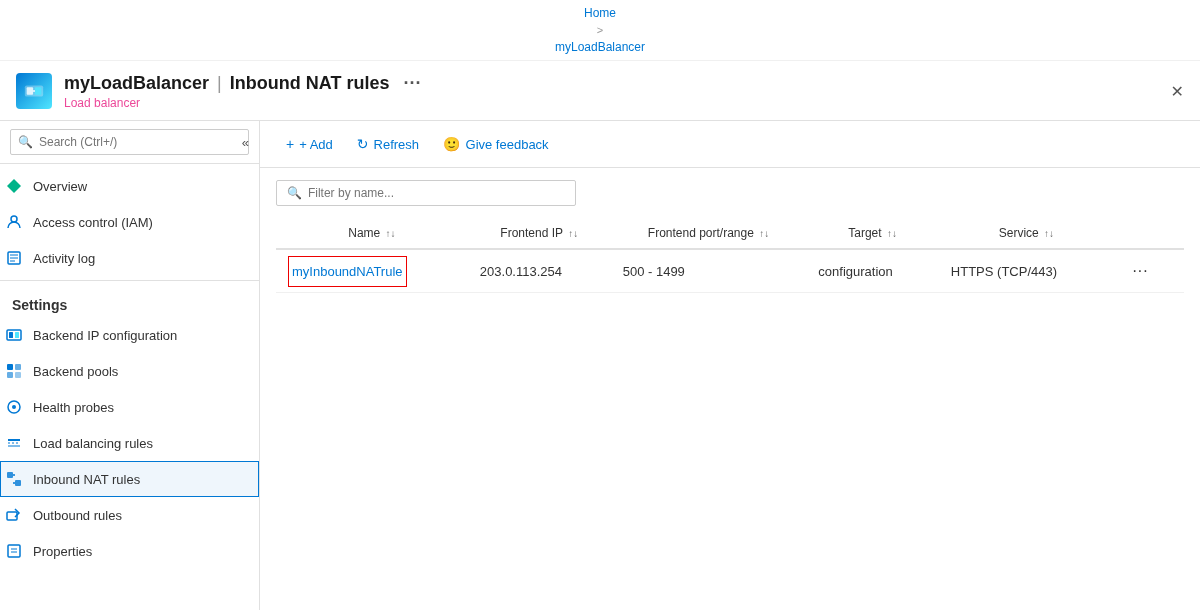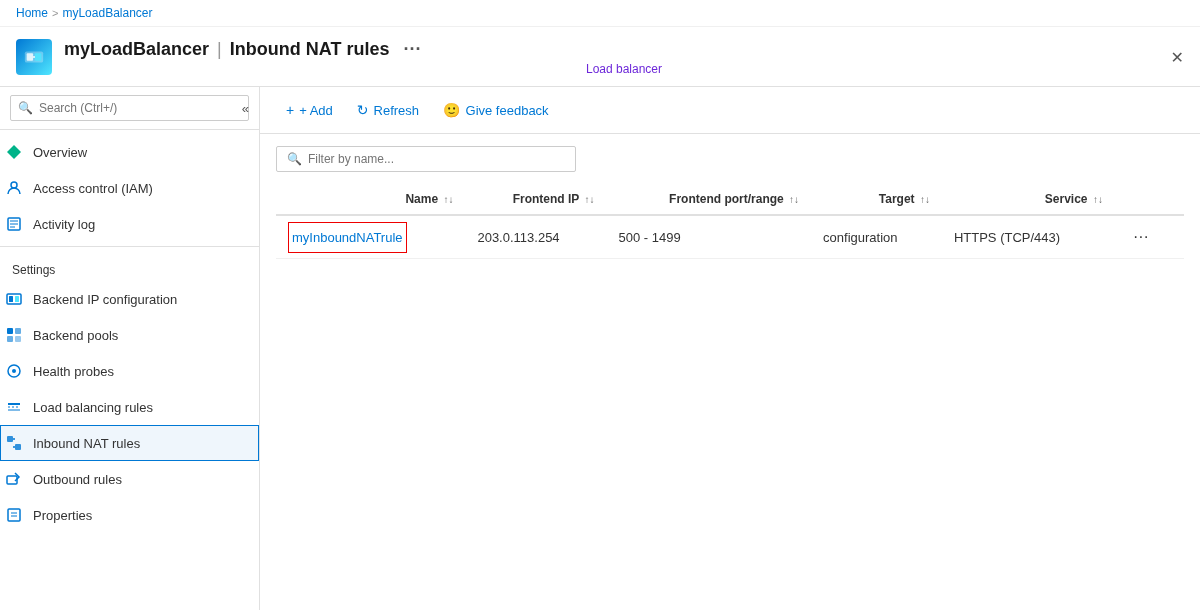--- a/index.html
+++ b/index.html
@@ -5,62 +5,62 @@
     * { box-sizing: border-box; margin: 0; padding: 0; }
     body { font-family: 'Segoe UI', Arial, sans-serif; font-size: 13px; color: #333; background: #fff; height: 610px; width: 1200px; overflow: hidden; display: flex; flex-direction: column; }
 
     
     .header { display: flex; align-items: center; padding: 10px 16px; border-bottom: 1px solid #e0e0e0; gap: 12px; position: relative; }
     .header-icon { width: 36px; height: 36px; background: linear-gradient(135deg, #0078d4, #50e6ff); border-radius: 4px; display: flex; align-items: center; justify-content: center; flex-shrink: 0; }
     .header-icon svg { width: 22px; height: 22px; }
     .header-title { flex: 1; }
     .header-title h1 { font-size: 18px; font-weight: 600; color: #1a1a1a; display: flex; align-items: center; gap: 8px; }
     .header-title h1 .separator { color: #999; font-weight: 300; }
-    .header-title .subtitle { font-size: 12px; color: #6d28d9; text-align: center; }
+    .header-title .subtitle { font-size: 12px; color: #ec4899; }
     .header-ellipsis { font-size: 18px; color: #555; cursor: pointer; padding: 2px 6px; }
     .close-btn { position: absolute; right: 16px; top: 50%; transform: translateY(-50%); font-size: 16px; cursor: pointer; color: #555; background: none; border: none; }
 
     
-    .breadcrumb { padding: 6px 16px; font-size: 12px; color: #0078d4; display: flex; align-items: center; gap: 4px; background: #fff; border-bottom: 1px solid #f0f0f0; }
+    .breadcrumb { padding: 6px 16px; font-size: 12px; color: #0078d4; display: flex; align-items: center; gap: 4px; background: #fff; border-bottom: 1px solid #f0f0f0; flex-direction: column; }
     .breadcrumb .separator { color: #999; font-size: 11px; }
     .breadcrumb a { color: #0078d4; text-decoration: none; }
 
     
     .main-layout { display: flex; flex: 1; overflow: hidden; }
 
     
     .sidebar { width: 260px; border-right: 1px solid #e0e0e0; display: flex; flex-direction: column; overflow-y: auto; flex-shrink: 0; background: #fff; }
     .sidebar-search { padding: 8px 10px; border-bottom: 1px solid #e0e0e0; position: relative; }
     .sidebar-search input { width: 100%; padding: 5px 16px 5px 28px; border: 1px solid #ccc; border-radius: 2px; font-size: 12px; outline: none; }
     .sidebar-search .search-icon { position: absolute; left: 18px; top: 50%; transform: translateY(-50%); color: #666; font-size: 12px; }
     .sidebar-collapse { position: absolute; right: 10px; top: 50%; transform: translateY(-50%); color: #555; cursor: pointer; font-size: 13px; }
 
     .sidebar-nav { flex: 1; padding: 4px 0; }
     .sidebar-item { display: flex; align-items: center; gap: 10px; padding: 8px 4px; cursor: pointer; color: #333; font-size: 13px; border: 1px solid transparent; }
     .sidebar-item.active-highlight { background: #eff6fc; border: 1px solid #0078d4; }
     .sidebar-item .item-icon { width: 18px; height: 18px; display: flex; align-items: center; justify-content: center; flex-shrink: 0; }
 
-    .sidebar-section-label { padding: 12px 12px 4px 12px; font-size: 12px; font-weight: 400; color: #333; }
+    .sidebar-section-label { padding: 12px 12px 4px 12px; font-size: 14px; font-weight: 700; color: #333; }
     .sidebar-divider { border: none; border-top: 1px solid #e0e0e0; margin: 4px 0; }
 
     
     .content { flex: 1; display: flex; flex-direction: column; overflow: hidden; }
     .toolbar { display: flex; align-items: center; gap: 4px; padding: 10px 16px; border-bottom: 1px solid #e0e0e0; }
     .toolbar-btn { display: flex; align-items: center; gap: 5px; padding: 5px 10px; background: none; border: none; cursor: pointer; color: #0078d4; font-size: 13px; border-radius: 2px; }
     .toolbar-btn .btn-icon { font-size: 14px; }
 
     .content-body { flex: 1; padding: 12px 16px; overflow-y: auto; }
     .filter-bar { margin-bottom: 12px; }
     .filter-input { display: flex; align-items: center; gap: 6px; border: 1px solid #ccc; border-radius: 2px; padding: 5px 10px; width: 300px; }
     .filter-input input { border: none; outline: none; font-size: 12px; width: 100%; }
     .filter-input .filter-icon { color: #666; font-size: 12px; }
 
     
     .data-table { width: 100%; border-collapse: collapse; }
-    .data-table th { text-align: right; padding: 8px 12px; font-size: 12px; font-weight: 700; color: #333; border-bottom: 2px solid #e0e0e0; white-space: nowrap; cursor: pointer; }
+    .data-table th { text-align: center; padding: 8px 12px; font-size: 12px; font-weight: 400; color: #333; border-bottom: 2px solid #e0e0e0; white-space: nowrap; cursor: pointer; }
     .data-table th .sort-icon { font-size: 10px; color: #666; margin-left: 2px; }
     .data-table td { padding: 10px 12px; font-size: 13px; color: #333; border-bottom: 1px solid #f0f0f0; vertical-align: middle; }
     .data-table .link-cell a { color: #0078d4; text-decoration: none; border: 1px solid #e00; padding: 7px 3px; }
     .data-table .more-btn { background: none; border: none; cursor: pointer; font-size: 16px; color: #333; padding: 2px 6px; }
 
     
     .sidebar::-webkit-scrollbar { width: 6px; }
     .sidebar::-webkit-scrollbar-thumb { background: #c8c8c8; border-radius: 3px; }
   </style>
 </head>

